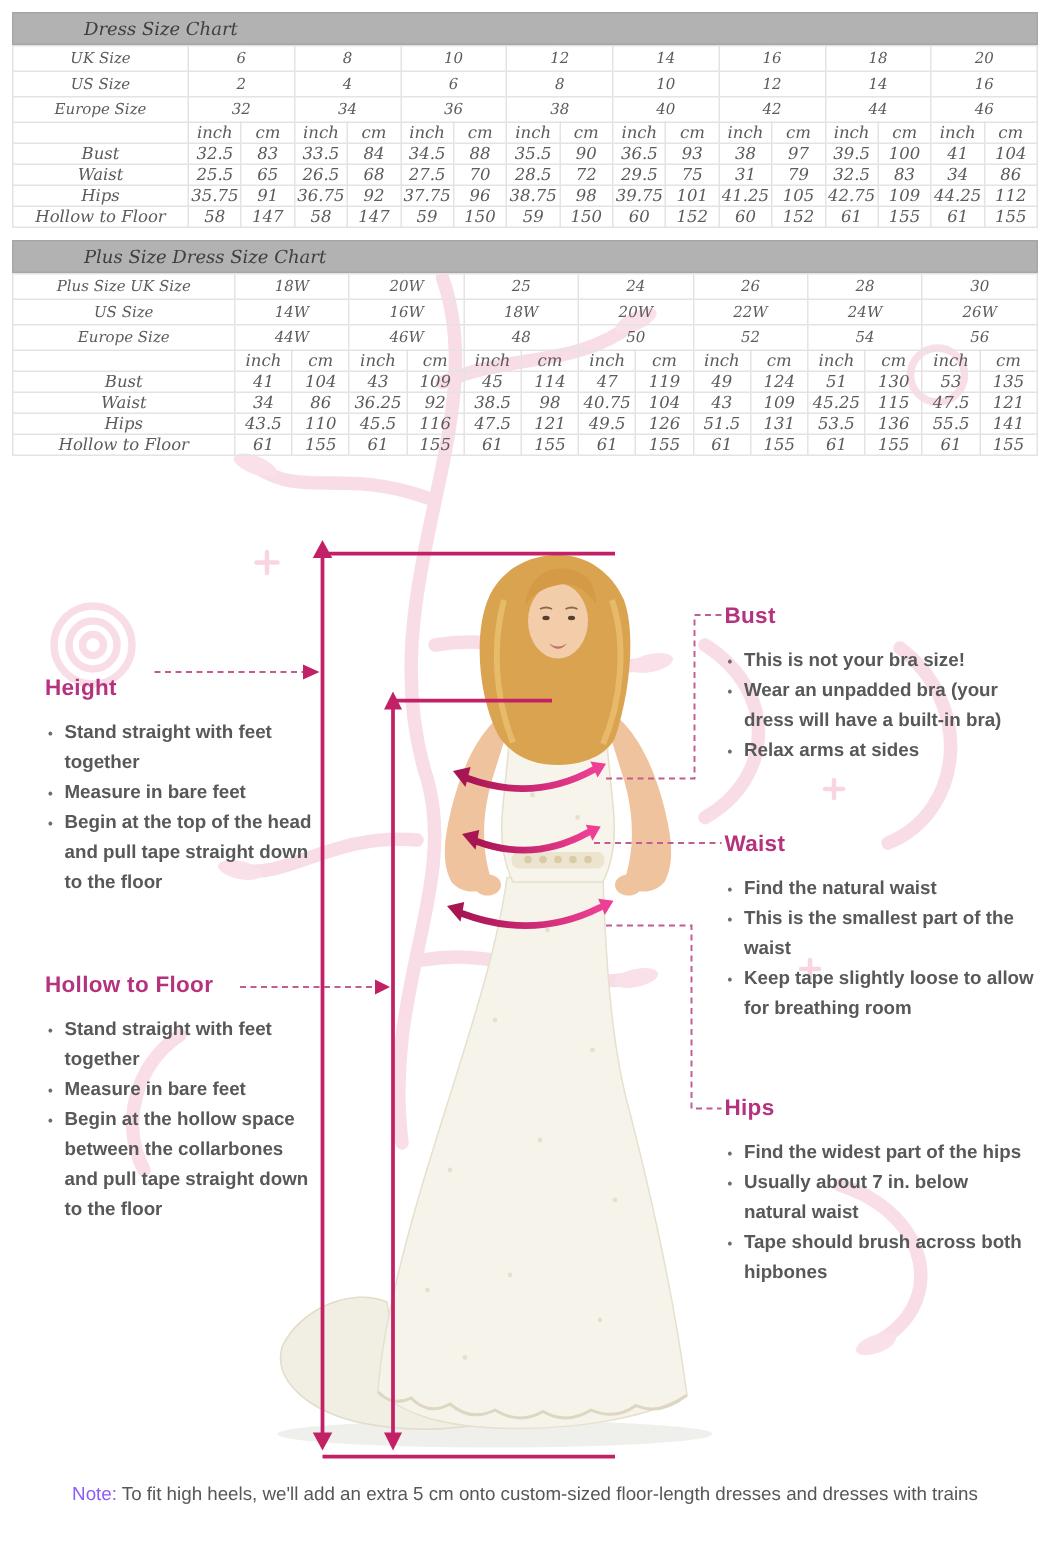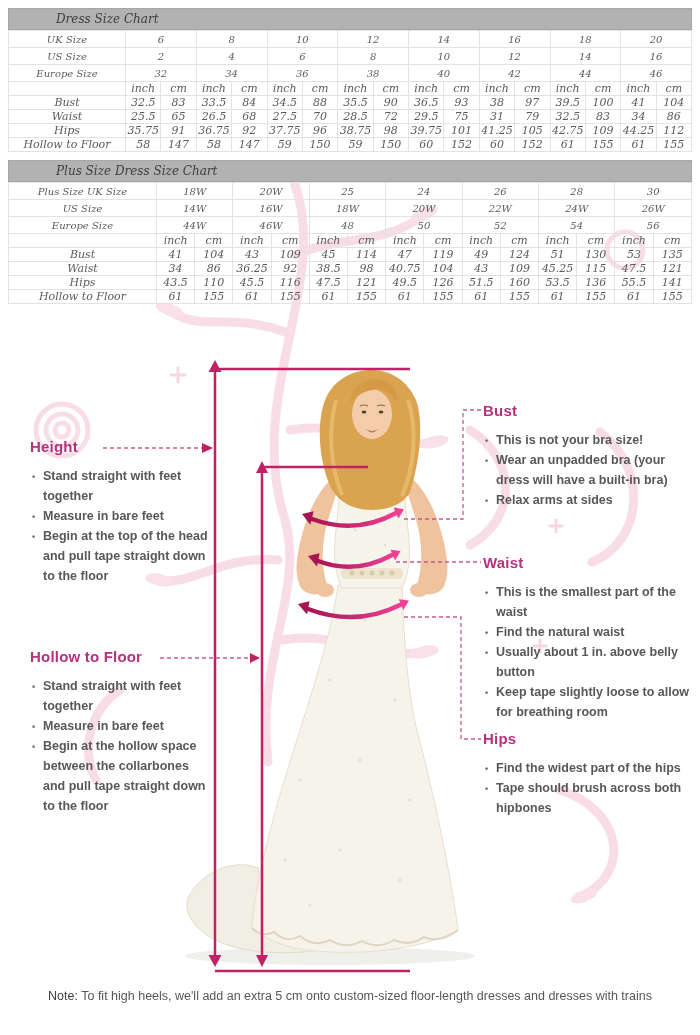--- a/index.html
+++ b/index.html
@@ -20,21 +20,21 @@
   #t2 col.label-col{width:148px;}
   
   .guide-block{position:absolute;z-index:3;}
   .g-title{font-size:15px;font-weight:bold;color:#b5327e;margin-bottom:11px;letter-spacing:.2px;}
   ul.bullets{margin:0;padding:0;list-style:none;}
   ul.bullets li{position:relative;padding-left:13px;font-size:12.5px;color:#57585a;line-height:20px;margin:0;font-weight:bold;}
   ul.bullets li::before{content:"•";position:absolute;left:2px;top:1px;font-size:9px;color:#6b6b6b;}
   
   .note{position:absolute;top:989px;left:0;width:100%;text-align:center;z-index:3;
         font-size:12.5px;color:#565758;}
-  .note .note-label{color:#404040;}
+  .note .note-label{color:#8b5cf6;}
   svg#art{position:absolute;top:0;left:0;z-index:1;}
 </style>
 </head>
 <body>
 
 <div id="page">
 
   <svg id="art" width="700" height="1035" viewBox="0 0 700 1035">
     <defs>
       <linearGradient id="arrGrad" x1="0" y1="0" x2="1" y2="0">
@@ -436,21 +436,21 @@
               <td class="lbl">Hips</td>
               <td>43.5</td>
               <td>110</td>
               <td>45.5</td>
               <td>116</td>
               <td>47.5</td>
               <td>121</td>
               <td>49.5</td>
               <td>126</td>
               <td>51.5</td>
-              <td>160</td>
+              <td>131</td>
               <td>53.5</td>
               <td>136</td>
               <td>55.5</td>
               <td>141</td>
             </tr>
             <tr class="measure-row">
               <td class="lbl">Hollow to Floor</td>
               <td>61</td>
               <td>155</td>
               <td>61</td>
@@ -464,21 +464,21 @@
               <td>61</td>
               <td>155</td>
               <td>61</td>
               <td>155</td>
             </tr>
           </tbody>
         </table>
       </div>
   </div>
 
-  <div class="guide-block" style="left:30px;top:438px;width:180px">
+  <div class="guide-block" style="left:30px;top:450px;width:180px">
     <div class="g-title">Height</div>
     <ul class="bullets">
         <li>Stand straight with feet together</li>
         <li>Measure in bare feet</li>
         <li>Begin at the top of the head and pull tape straight down to the floor</li>
       </ul>
   </div>
 
   <div class="guide-block" style="left:30px;top:648px;width:184px">
     <div class="g-title">Hollow to Floor</div>
@@ -494,31 +494,31 @@
     <ul class="bullets">
         <li>This is not your bra size!</li>
         <li>Wear an unpadded bra (your dress will have a built-in bra)</li>
         <li>Relax arms at sides</li>
       </ul>
   </div>
 
   <div class="guide-block" style="left:483px;top:554px;width:216px">
     <div class="g-title">Waist</div>
     <ul class="bullets">
+        <li>Find the natural waist</li>
         <li>This is the smallest part of the waist</li>
-        <li>Find the natural waist</li>
-        <li>Usually about 1 in. above belly button</li>
         <li>Keep tape slightly loose to allow for breathing room</li>
       </ul>
   </div>
 
   <div class="guide-block" style="left:483px;top:730px;width:200px">
     <div class="g-title">Hips</div>
     <ul class="bullets">
         <li>Find the widest part of the hips</li>
+        <li>Usually about 7 in. below natural waist</li>
         <li>Tape should brush across both hipbones</li>
       </ul>
   </div>
 
   <div class="note">
     <span class="note-label">Note:</span>
     <span>To fit high heels, we'll add an extra 5 cm onto custom-sized floor-length dresses and dresses with trains</span>
   </div>
 
 </div>

